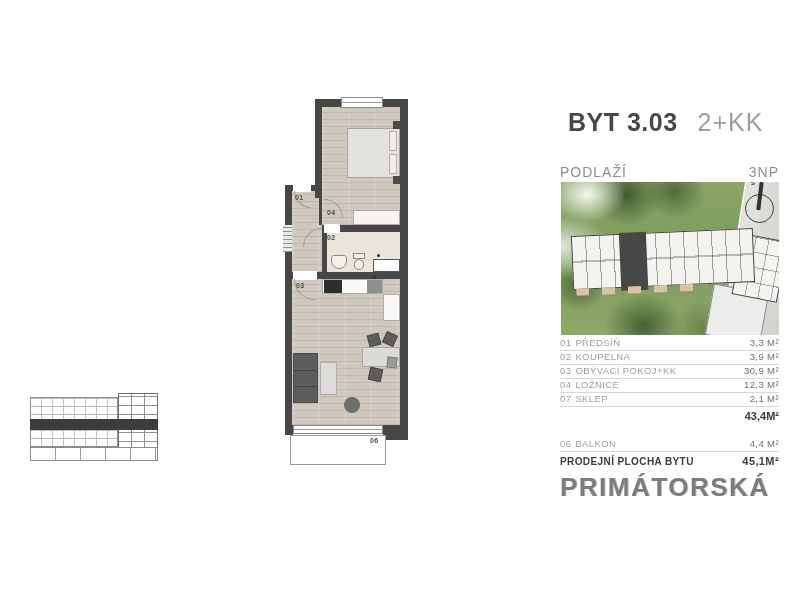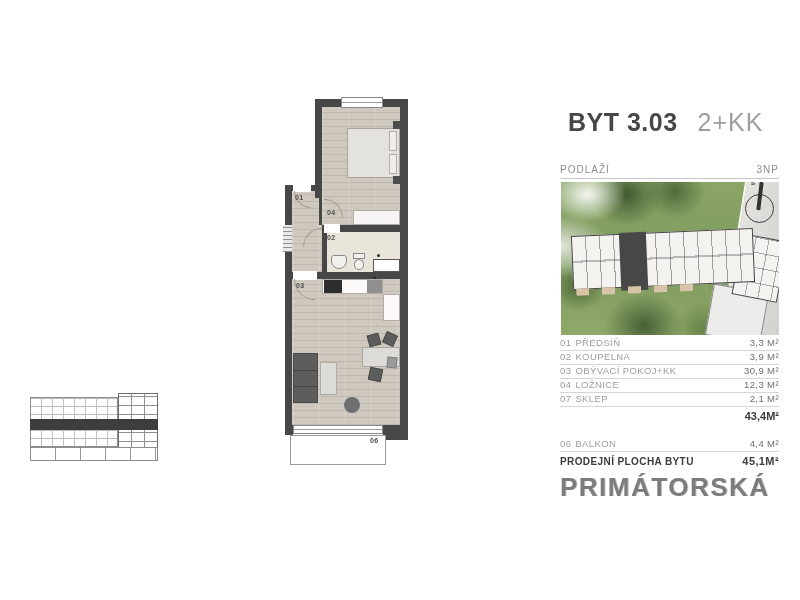--- a/index.html
+++ b/index.html
@@ -36,21 +36,21 @@
       repeating-linear-gradient(0deg, transparent 0 8px, #909090 8px 9px);}
   .band{background:#3d3d3d;}
   .base{background-color:#fff;border:1px solid #8d8d8d;
     background-image:repeating-linear-gradient(90deg, transparent 0 24px, #9b9b9b 24px 25px);}
 
   
   .panel-title{position:absolute;left:560px;top:108px;display:flex;align-items:flex-start;margin-left:8px;}
   .unit-no{font-size:25px;font-weight:bold;color:#474747;letter-spacing:.5px;}
   .dispo{font-size:25px;font-weight:400;color:#9e9e9e;margin-left:20px;letter-spacing:1px;}
   .floorrow{position:absolute;left:560px;top:164px;width:219px;display:flex;
-            font-size:10px;color:#8d8d8d;letter-spacing:1px;border-bottom:1px solid #c7c7c7;
+            font-size:14px;color:#8d8d8d;letter-spacing:1px;border-bottom:1px solid #c7c7c7;
             padding-bottom:3px;}
   .floorrow .right{margin-left:auto;}
 
   
   .site{position:absolute;left:561px;top:182px;width:218px;height:153px;overflow:hidden;
     background:
       radial-gradient(55px 40px at 12% 8%,  rgba(250,250,248,.95), rgba(250,250,248,0) 70%),
       radial-gradient(70px 45px at 0% 42%,  rgba(244,244,242,.85), transparent 70%),
       radial-gradient(50px 45px at 30% 8%,  rgba(58,82,44,.9),  transparent 72%),
       radial-gradient(45px 40px at 52% 6%,  rgba(70,96,52,.85), transparent 70%),

